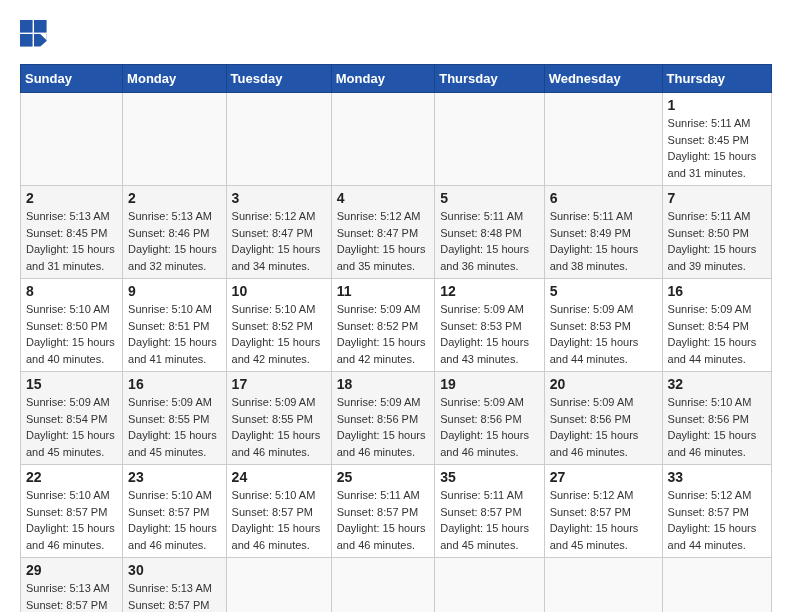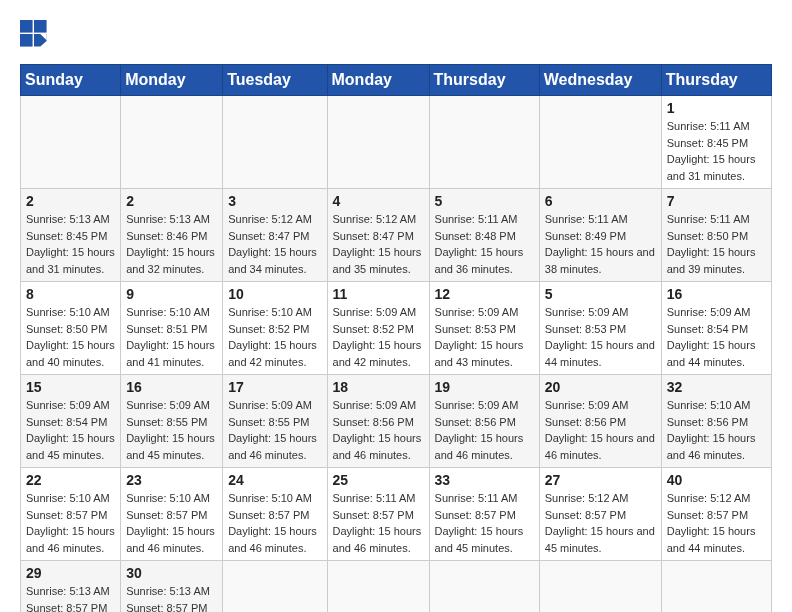--- a/index.html
+++ b/index.html
@@ -41,21 +41,21 @@
       width: 100%;
       border-collapse: collapse;
       font-size: 11px;
     }
     thead tr {
       background-color: #2255aa;
       color: #fff;
     }
     thead th {
       padding: 6px 4px;
-      font-size: 16px;
+      font-size: 13px;
       font-weight: bold;
       border: 1px solid #1a4488;
       text-align: left;
     }
     tbody tr {
       background-color: #fff;
     }
     tbody tr:nth-child(even) {
       background-color: #f5f5f5;
     }
@@ -334,37 +334,37 @@
         </td>
         <td>
         <span class="day-number">25</span>
         <div class="day-info">
           Sunrise: 5:11 AM<br>
           Sunset: 8:57 PM<br>
           Daylight: 15 hours and 46 minutes.
         </div>
         </td>
         <td>
+        <span class="day-number">35</span>
+        <div class="day-info">
+          Sunrise: 5:11 AM<br>
+          Sunset: 8:57 PM<br>
+          Daylight: 15 hours and 45 minutes.
+        </div>
+        </td>
+        <td>
+        <span class="day-number">27</span>
+        <div class="day-info">
+          Sunrise: 5:12 AM<br>
+          Sunset: 8:57 PM<br>
+          Daylight: 15 hours and 45 minutes.
+        </div>
+        </td>
+        <td>
         <span class="day-number">33</span>
-        <div class="day-info">
-          Sunrise: 5:11 AM<br>
-          Sunset: 8:57 PM<br>
-          Daylight: 15 hours and 45 minutes.
-        </div>
-        </td>
-        <td>
-        <span class="day-number">27</span>
-        <div class="day-info">
-          Sunrise: 5:12 AM<br>
-          Sunset: 8:57 PM<br>
-          Daylight: 15 hours and 45 minutes.
-        </div>
-        </td>
-        <td>
-        <span class="day-number">40</span>
         <div class="day-info">
           Sunrise: 5:12 AM<br>
           Sunset: 8:57 PM<br>
           Daylight: 15 hours and 44 minutes.
         </div>
         </td>
       </tr>
       <tr>
         <td>
         <span class="day-number">29</span>

